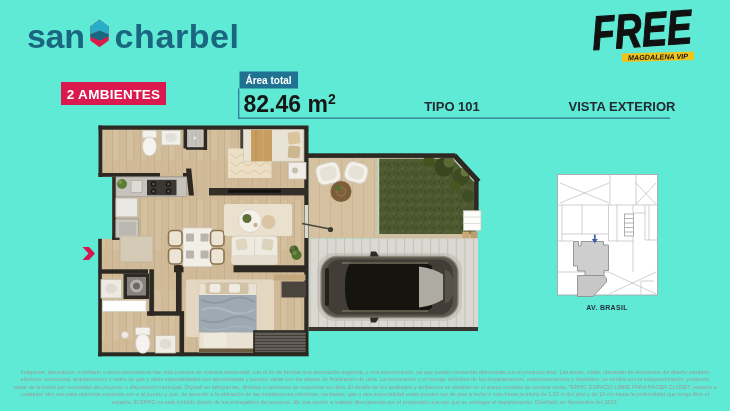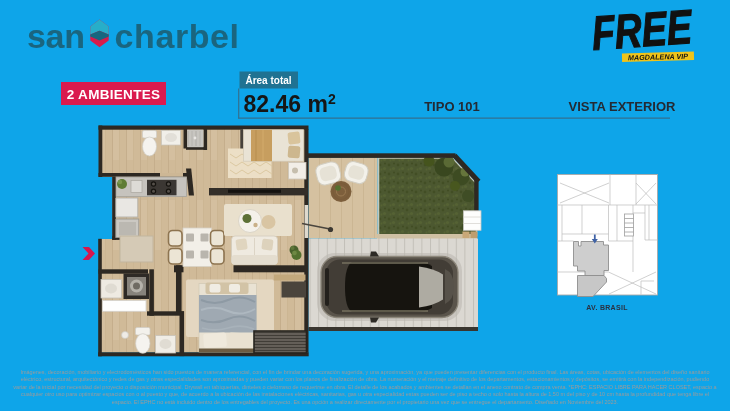--- a/index.html
+++ b/index.html
@@ -1,16 +1,16 @@
 <!DOCTYPE html>
 <html><head>
 <meta charset="utf-8">
 <style>
   html,body{margin:0;padding:0;background:#fff;}
-  .page{position:relative;width:730px;height:411px;background:#0ea5e9;overflow:hidden;font-family:"Liberation Sans",sans-serif;}
+  .page{position:relative;width:730px;height:411px;background:#5eead4;overflow:hidden;font-family:"Liberation Sans",sans-serif;}
   svg text{font-family:"Liberation Sans",sans-serif;}
 </style>
 </head>
 <body>
 <div class="page">
 <svg width="730" height="411" viewBox="0 0 730 411">
 <defs>
   <pattern id="wood" width="14" height="90" patternUnits="userSpaceOnUse">
     <rect width="14" height="90" fill="#d0ba98"></rect>
     <line x1="0.5" y1="0" x2="0.5" y2="90" stroke="#bba481" stroke-width="1" opacity="0.55"></line>

